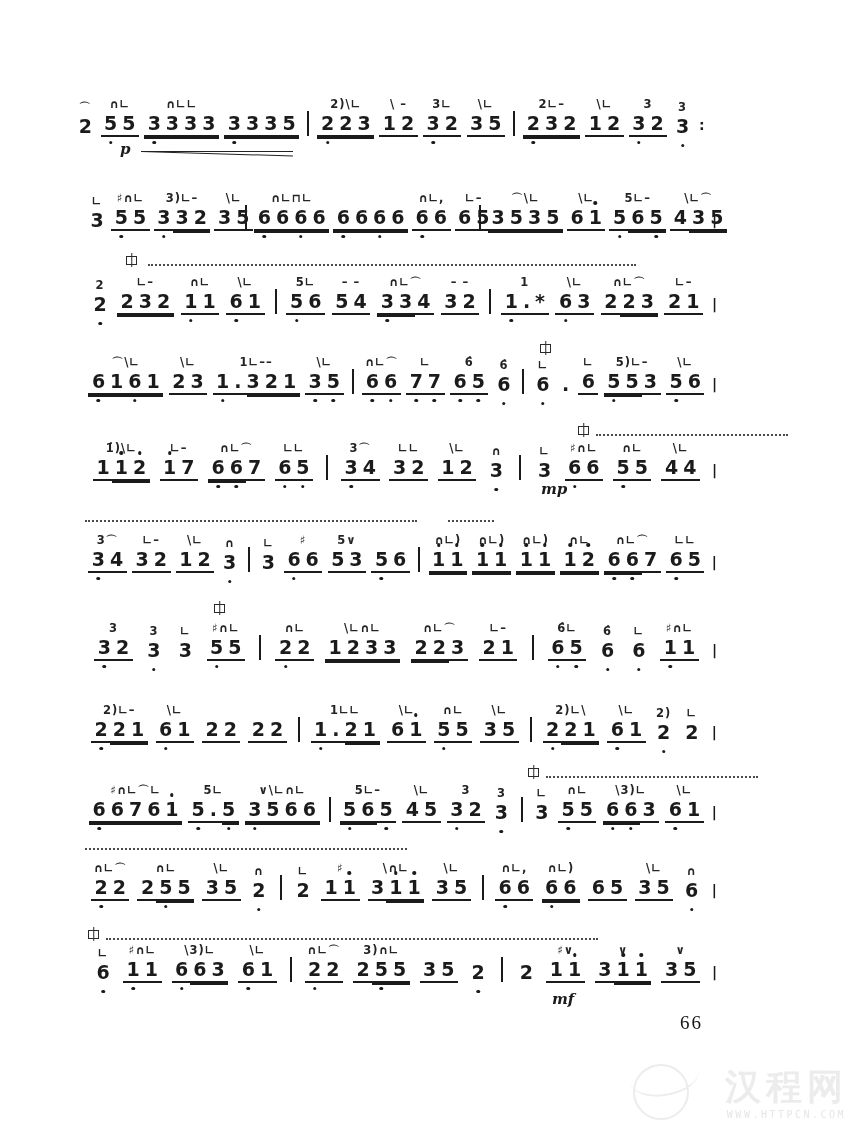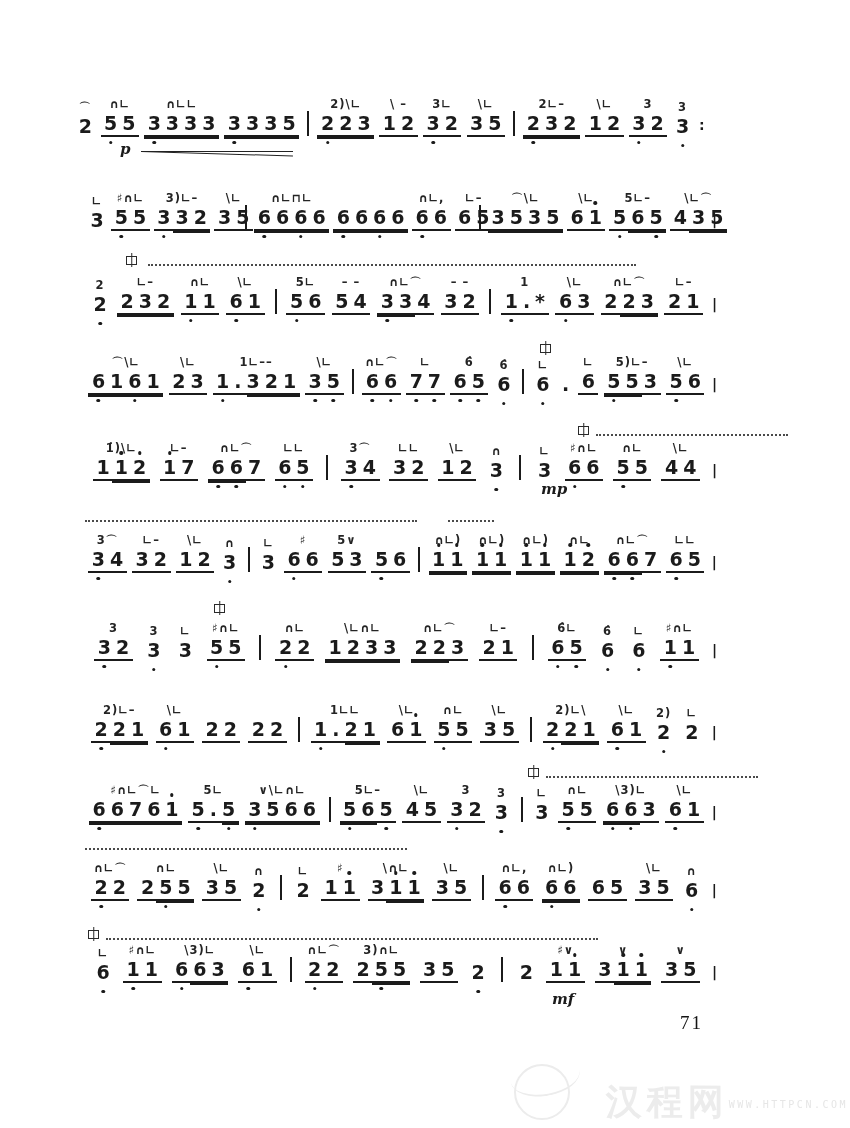--- a/index.html
+++ b/index.html
@@ -36,21 +36,21 @@
   
   .pageno{position:absolute;left:680px;top:1012px;font-family:"Liberation Serif",serif;
        font-size:19px;letter-spacing:2px;color:#141414}
   .wm{position:absolute;right:2px;bottom:8px;display:flex;align-items:flex-end;gap:8px;
       color:#ececec;user-select:none}
   .wm-logo{width:88px;height:66px;position:relative;flex:none}
   .wm-logo::before{content:"";position:absolute;left:4px;top:10px;width:52px;height:52px;
       border:2.5px solid #ececec;border-radius:50%}
   .wm-logo::after{content:"";position:absolute;left:0px;top:2px;width:70px;height:38px;
       border-bottom:2.5px solid #ececec;border-radius:50%;transform:rotate(-10deg)}
-  .wm-text{display:flex;align-items:center;line-height:1}
+  .wm-text{display:flex;flex-direction:column;align-items:center;line-height:1}
   .wm-site{font-size:36px;font-weight:700;letter-spacing:5px;color:#ececec;
       text-shadow:1px 1px 0 #ffffff}
   .wm-url{font-size:10px;letter-spacing:2.5px;color:#e6e6e6;margin-top:5px;
       font-family:"DejaVu Sans Mono",monospace}
 </style>
 </head>
 <body>
 
 <div class="page">
   <div id="music-root">
@@ -1193,21 +1193,21 @@
       <div class="zhong" style="left: 214px; top: 604px;"></div>
       <span class="dyn" style="left: 541px; top: 480px;">mp</span>
       <div class="zhong" style="left: 528px; top: 768px;"></div>
       <div class="dotline" style="width: 212px; left: 546px; top: 776px;"></div>
       <div class="dotline" style="width: 322px; left: 85px; top: 848px;"></div>
       <div class="zhong" style="left: 88px; top: 930px;"></div>
       <div class="dotline" style="width: 492px; left: 106px; top: 938px;"></div>
       <span class="dyn" style="left: 552px; top: 990px;">mf</span>
     </div>
 
-  <span class="pageno">71</span>
+  <span class="pageno">66</span>
 
   <div class="wm">
     <div class="wm-logo"></div>
     <div class="wm-text">
       <span class="wm-site">汉程网</span>
       <span class="wm-url">WWW.HTTPCN.COM</span>
     </div>
   </div>
 </div>
 

